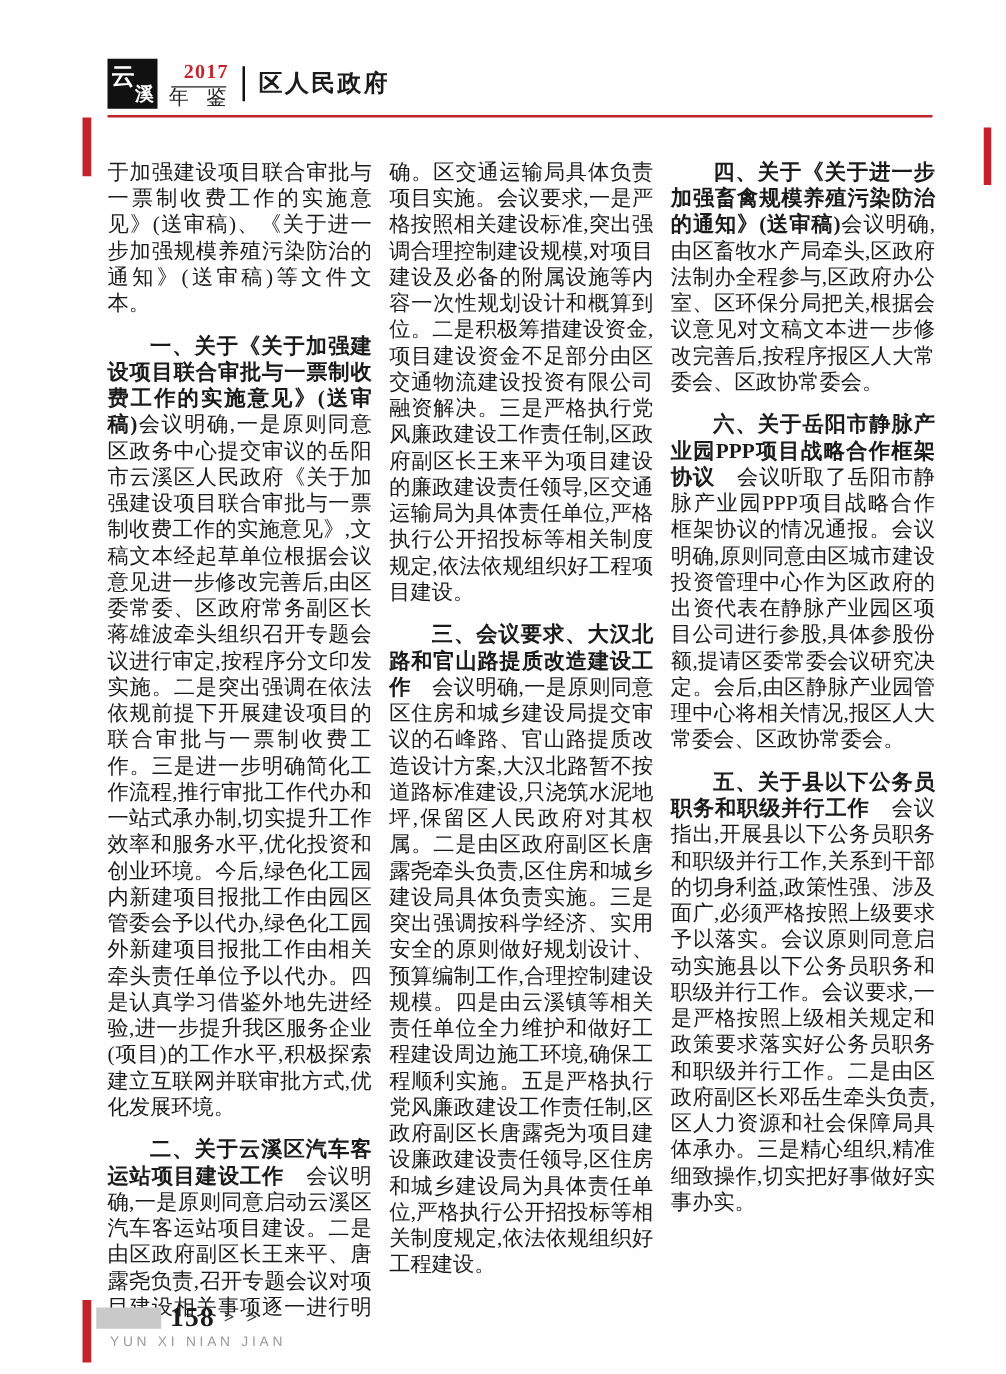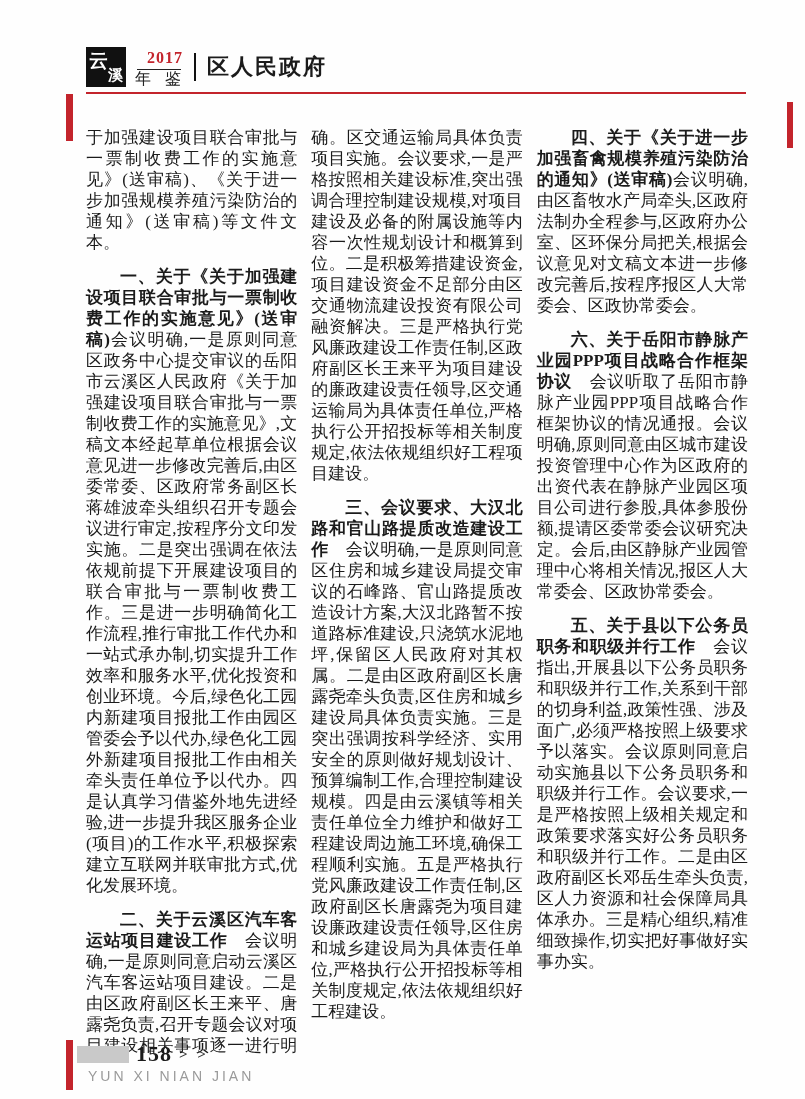--- a/index.html
+++ b/index.html
@@ -20,39 +20,39 @@
   .logo {
     position:relative; width:40px; height:40px; background:#111; flex:0 0 auto;
   }
   .logo .logo-top    { position:absolute; left:3px; top:1px;  color:#fff; font-size:19px; font-weight:bold; }
   .logo .logo-bottom { position:absolute; right:3px; bottom:2px; color:#fff; font-size:15px; font-weight:bold; }
   .year-block { margin-left:9px; width:48px; text-align:right; }
   .year { color:#c3242c; font-size:16px; font-weight:bold; letter-spacing:1px; line-height:18px; }
   .year-divider { border-top:1px solid #222; margin:2px 2px; }
   .year-sub { font-size:16px; letter-spacing:5px; color:#222; line-height:13px; white-space:nowrap; }
   .v-divider { width:2px; height:28px; background:#111; margin:0 11px; }
-  .section-title { font-size:22px; font-weight:bold; letter-spacing:2px; }
+  .section-title { font-size:19px; font-weight:bold; letter-spacing:2px; }
   .header-rule { position:absolute; left:86px; top:92px; width:660px; height:2px; background:#c3242c; }
 
   
   .columns {
     position:absolute; left:86px; top:103px; width:662px; height:938px;
     column-count:3; column-gap:14px; column-fill:auto;
     font-size:17px; line-height:21px; text-align:justify;margin-top:24px;
   }
   .para { margin:0 0 13px; text-indent:2em; }
   .para.no-indent { text-indent:0; }
   .para .lead { font-weight:bold; }
 
   
   .footer-row { position:absolute; left:77px; top:1041px; display:flex; align-items:center; }
   .gray-box { width:52px; height:17px; background:#c9c9c9; }
   .page-num { margin-left:7px; font-size:22px; font-weight:bold; letter-spacing:1px; }
   .arrows { margin-left:7px; font-size:15px; font-weight:bold; letter-spacing:3px; color:#3a3a3a; }
-  .caption { position:absolute; left:88px; top:1068px; font-size:14px; letter-spacing:3px; color:#9a9a9a; font-family:"Liberation Sans","DejaVu Sans",sans-serif; }
+  .caption { position:absolute; left:88px; top:1068px; font-size:11px; letter-spacing:3px; color:#9a9a9a; font-family:"Liberation Sans","DejaVu Sans",sans-serif; }
 </style>
 </head>
 <body>
 
 <div class="page">
 
   <div class="redbar redbar-top-left"></div>
   <div class="redbar redbar-top-right"></div>
   <div class="redbar redbar-bottom-left"></div>
 

